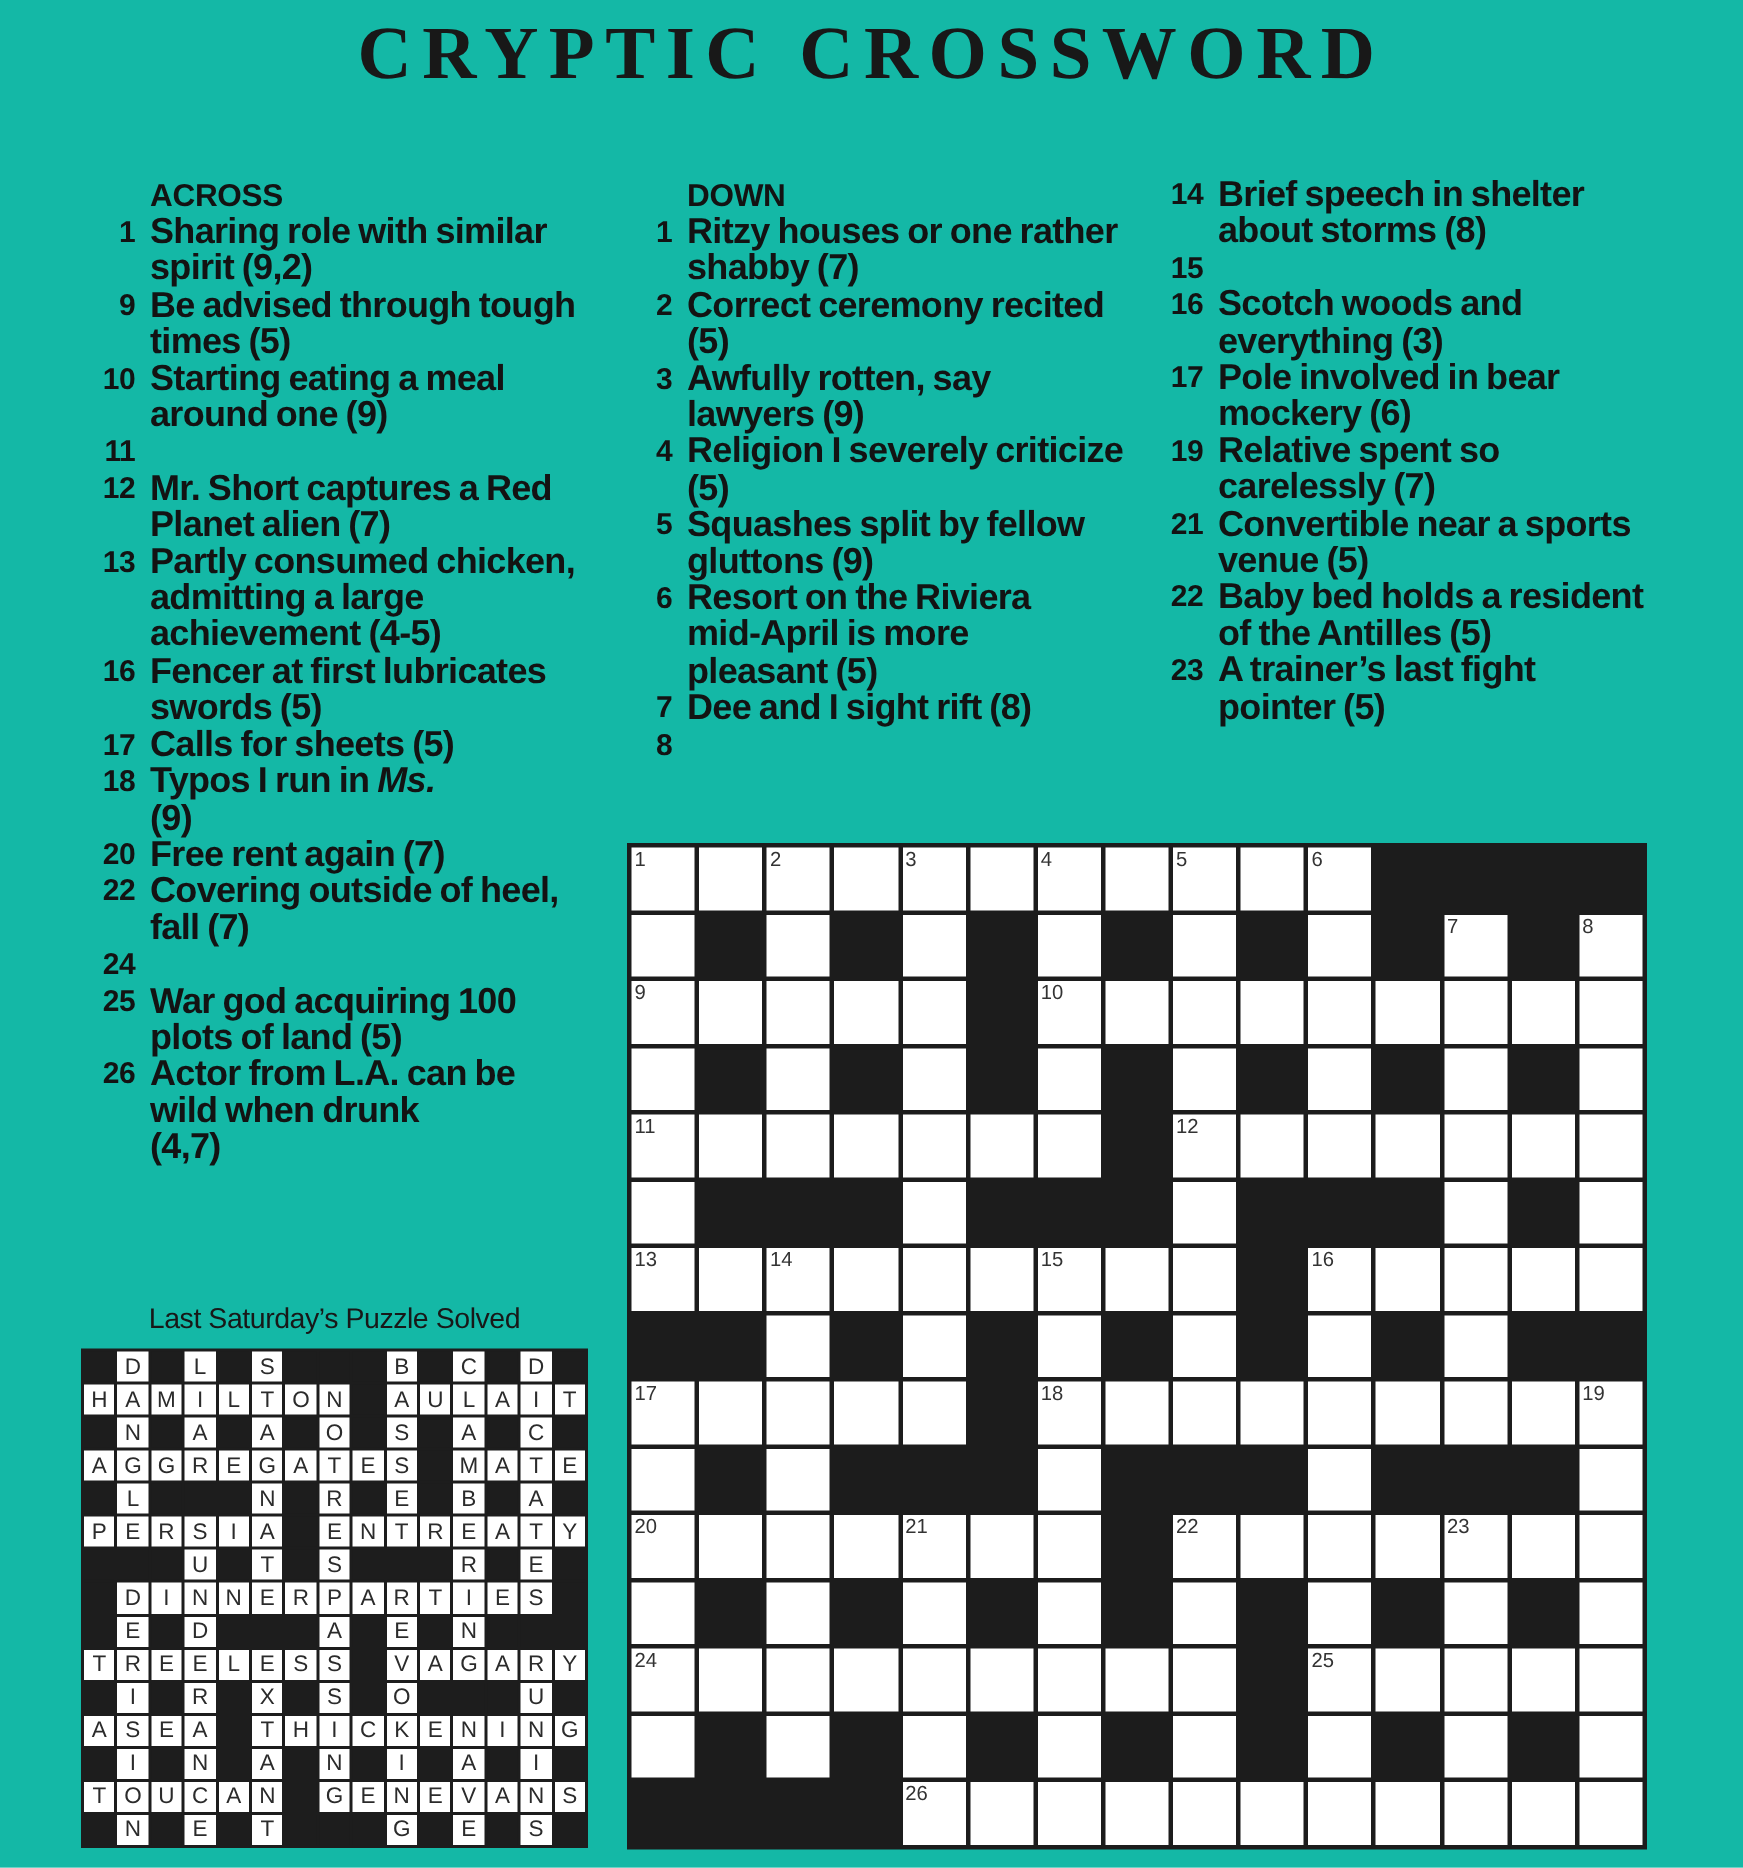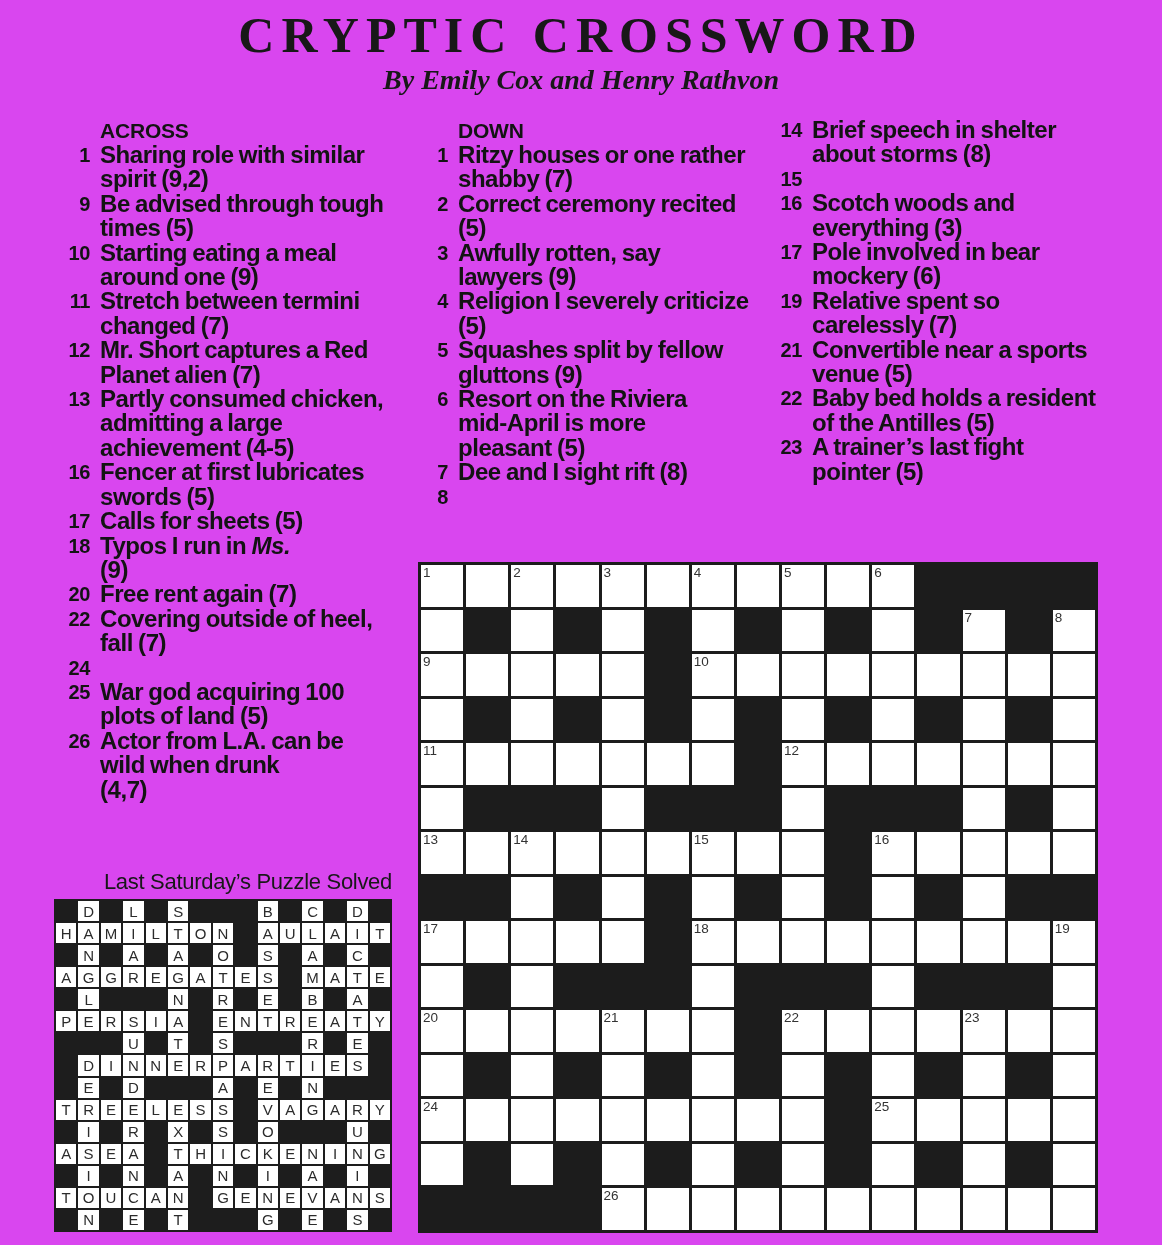--- a/index.html
+++ b/index.html
@@ -1,18 +1,18 @@
 <!DOCTYPE html>
 <html><head>
 <meta charset="utf-8">
 <style>
   html,body{margin:0;padding:0;background:#ffffff;}
   body{width:1162px;height:1245px;overflow:hidden;
        font-family:"Liberation Sans",sans-serif;color:#131313;}
-  .page{position:relative;width:1162px;height:1245px;background:#d946ef;}
+  .page{position:relative;width:1162px;height:1245px;background:#14b8a6;}
 
   
   .title{position:absolute;top:6px;left:0;width:100%;text-align:center;
          font-family:"Liberation Serif",serif;font-weight:bold;font-size:50px;
          letter-spacing:7px;color:#181818;white-space:nowrap;}
   .byline{position:absolute;top:64px;left:0;width:100%;text-align:center;
           font-family:"Liberation Serif",serif;font-style:italic;font-weight:bold;
           font-size:28px;color:#181818;}
 
   
@@ -32,37 +32,36 @@
   #main-grid{position:absolute;left:418px;top:562px;width:680px;height:671px;
              box-sizing:border-box;background:#1c1c1c;padding:3px;
              display:grid;grid-template-columns:repeat(15,1fr);
              grid-template-rows:repeat(15,1fr);gap:3px;}
   .cell{background:#ffffff;position:relative;}
   .cell.black{background:#1c1c1c;}
   .cell .num{position:absolute;top:0px;left:2px;font-size:13.5px;line-height:16px;
              font-weight:400;color:#333;}
 
   
-  #solved-title{position:absolute;left:54px;top:869px;width:338px;text-align:right;
-                font-size:22px;font-weight:400;letter-spacing:-0.3px;color:#181818;}
+  #solved-title{position:absolute;left:54px;top:869px;width:338px;text-align:center;
+                font-size:19px;font-weight:400;letter-spacing:-0.3px;color:#181818;}
   #solved-grid{position:absolute;left:54px;top:899px;width:338px;height:333px;
                box-sizing:border-box;background:#1d1d1d;padding:2px;
                display:grid;grid-template-columns:repeat(15,1fr);
                grid-template-rows:repeat(15,1fr);gap:2px;}
   .scell{background:#1d1d1d;}
   .scell.letter{background:#ffffff;display:flex;align-items:center;justify-content:center;
                 font-size:15px;font-weight:400;color:#2b2b2b;}
 </style>
 </head>
 <body>
 
 <div class="page">
 
   <div class="title">CRYPTIC CROSSWORD</div>
-  <div class="byline">By Emily Cox and Henry Rathvon</div>
 
   <div class="clue-col" id="across-col">
     <div class="clue-heading">ACROSS</div>
     <div id="across-list">
         <div class="clue">
           <div class="clue-num">1</div>
           <div class="clue-text">Sharing role with similar
 spirit (9,2)</div>
         </div>
         <div class="clue">
@@ -70,22 +69,20 @@
           <div class="clue-text">Be advised through tough
 times (5)</div>
         </div>
         <div class="clue">
           <div class="clue-num">10</div>
           <div class="clue-text">Starting eating a meal
 around one (9)</div>
         </div>
         <div class="clue">
           <div class="clue-num">11</div>
-          <div class="clue-text">Stretch between termini
-changed (7)</div>
         </div>
         <div class="clue">
           <div class="clue-num">12</div>
           <div class="clue-text">Mr. Short captures a Red
 Planet alien (7)</div>
         </div>
         <div class="clue">
           <div class="clue-num">13</div>
           <div class="clue-text">Partly consumed chicken,
 admitting a large

